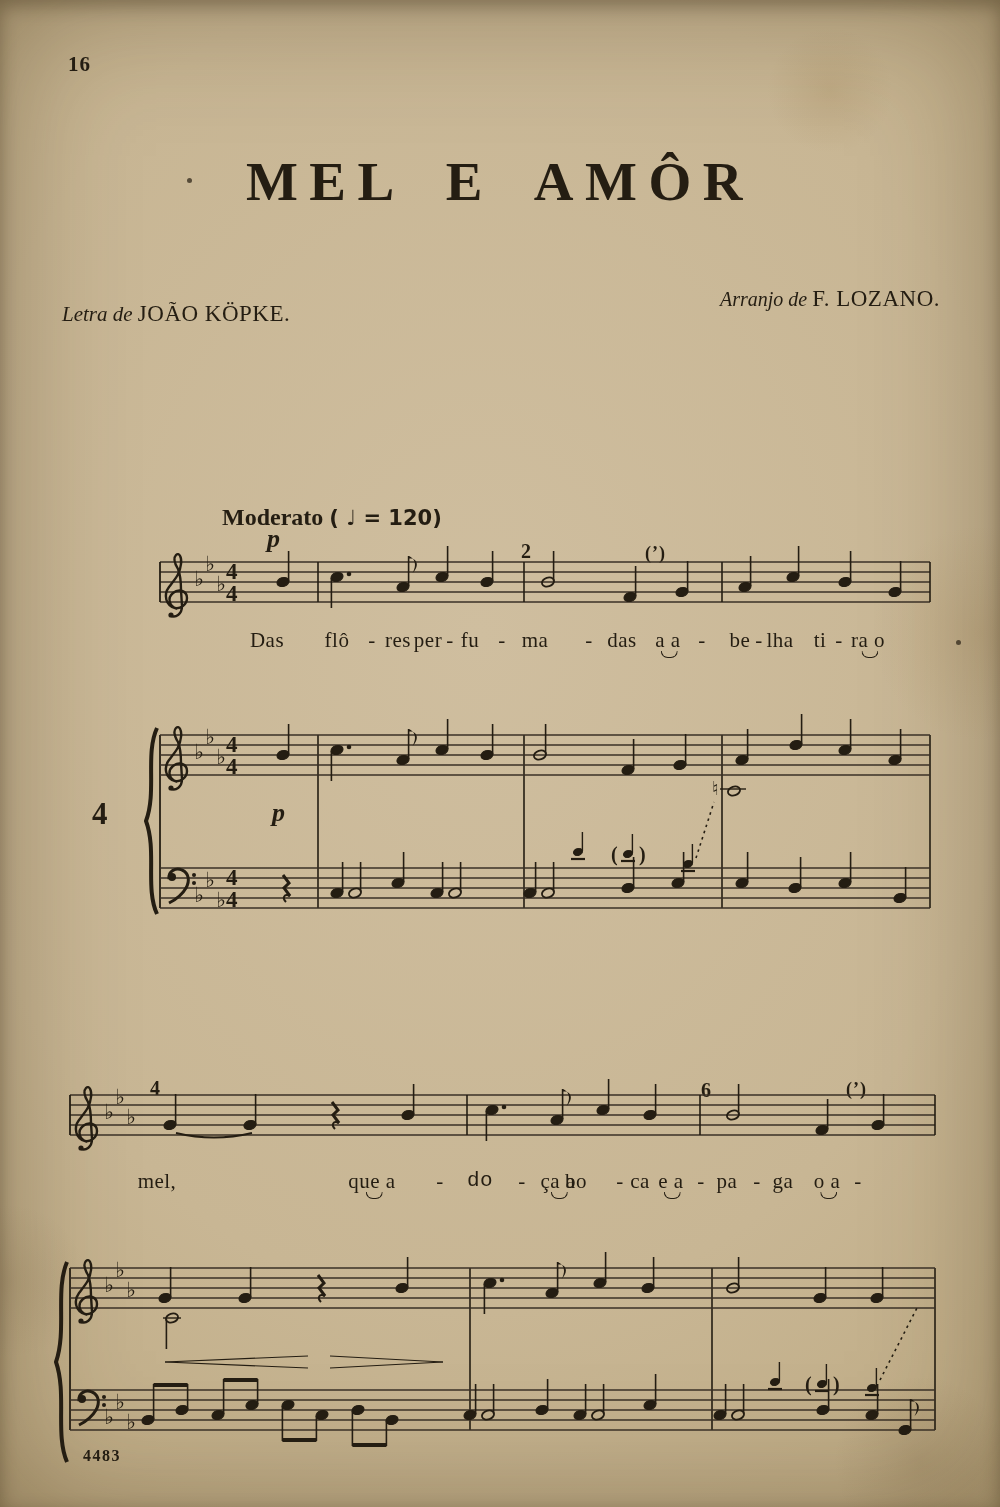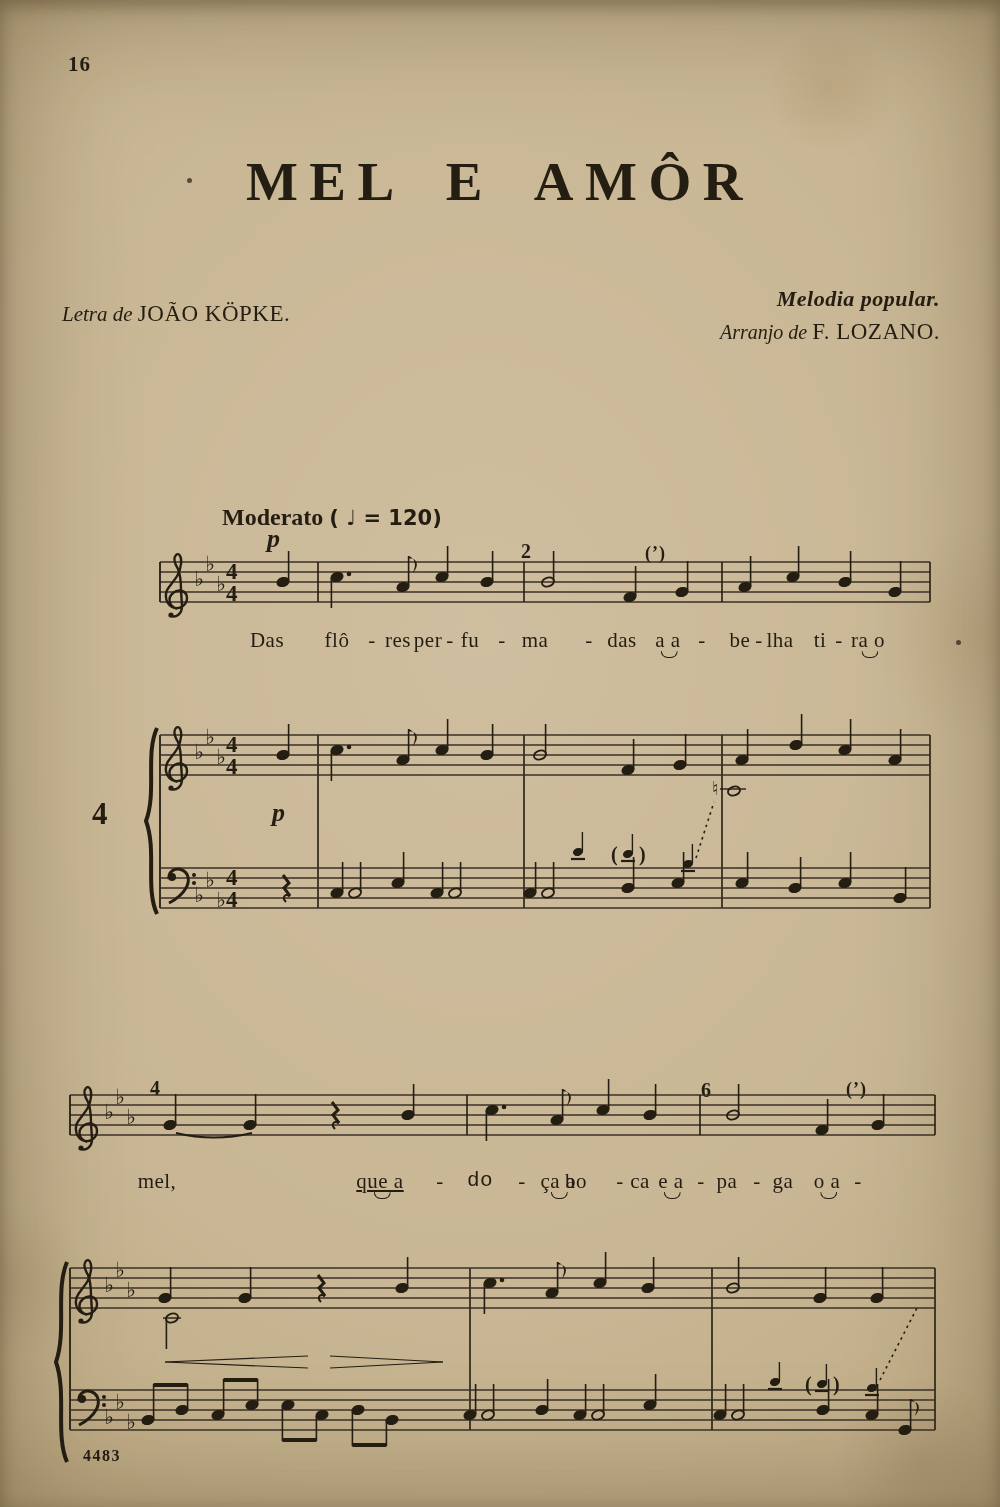--- a/index.html
+++ b/index.html
@@ -54,21 +54,20 @@
 
 <div class="abs page-number">16</div>
 
 <div class="abs title">MEL E AMÔR</div>
 
 <div class="abs credit-left">
   <span class="it">Letra de </span><span class="name">JOÃO KÖPKE.</span>
 </div>
 
 <div class="abs credit-right">
-  <span class="row row1">Melodia popular.</span>
   <span class="row row2"><span class="it">Arranjo de </span><span class="name">F. LOZANO.</span></span>
 </div>
 
 <div class="abs tempo">
   <span>Moderato </span><span class="metro">( ♩ = 120)</span>
 </div>
 
 <div class="abs dyn p-vocal1">p</div>
 <div class="abs dyn p-piano1">p</div>
 <div class="abs numlab num-2">2</div>
@@ -95,21 +94,21 @@
     <span class="syl" style="left: 702px;">-</span>
     <span class="syl" style="left: 740px;">be</span>
     <span class="syl" style="left: 759px;">-</span>
     <span class="syl" style="left: 780px;">lha</span>
     <span class="syl" style="left: 820px;">ti</span>
     <span class="syl" style="left: 839px;">-</span>
     <span class="syl tie" style="left: 868px;">ra o</span>
   </div>
 <div class="abs lyrics-line lyr2" id="lyrics-line-2">
     <span class="syl" style="left: 157px;">mel,</span>
-    <span class="syl tie" style="left: 380px; text-decoration: underline;">que a</span>
+    <span class="syl tie" style="left: 372px;">que a</span>
     <span class="syl" style="left: 440px;">-</span>
     <span class="syl" style="left: 480px; font-family: Liberation Mono, monospace;">do</span>
     <span class="syl" style="left: 522px;">-</span>
     <span class="syl tie" style="left: 558px;">ça a</span>
     <span class="syl" style="left: 576px;">bo</span>
     <span class="syl" style="left: 620px;">-</span>
     <span class="syl" style="left: 640px;">ca</span>
     <span class="syl tie" style="left: 671px;">e a</span>
     <span class="syl" style="left: 701px;">-</span>
     <span class="syl" style="left: 727px;">pa</span>

